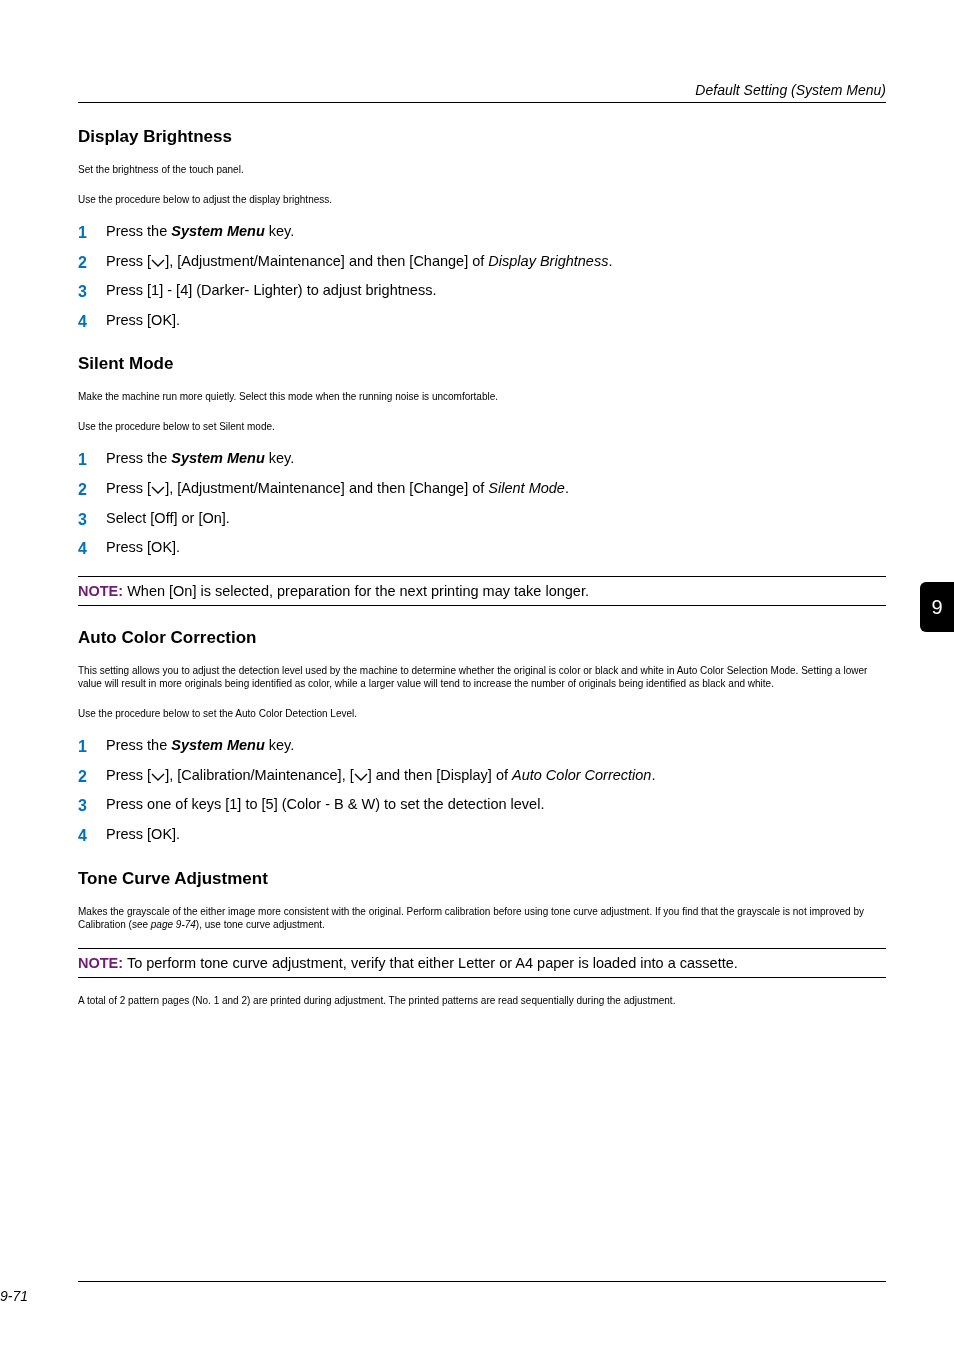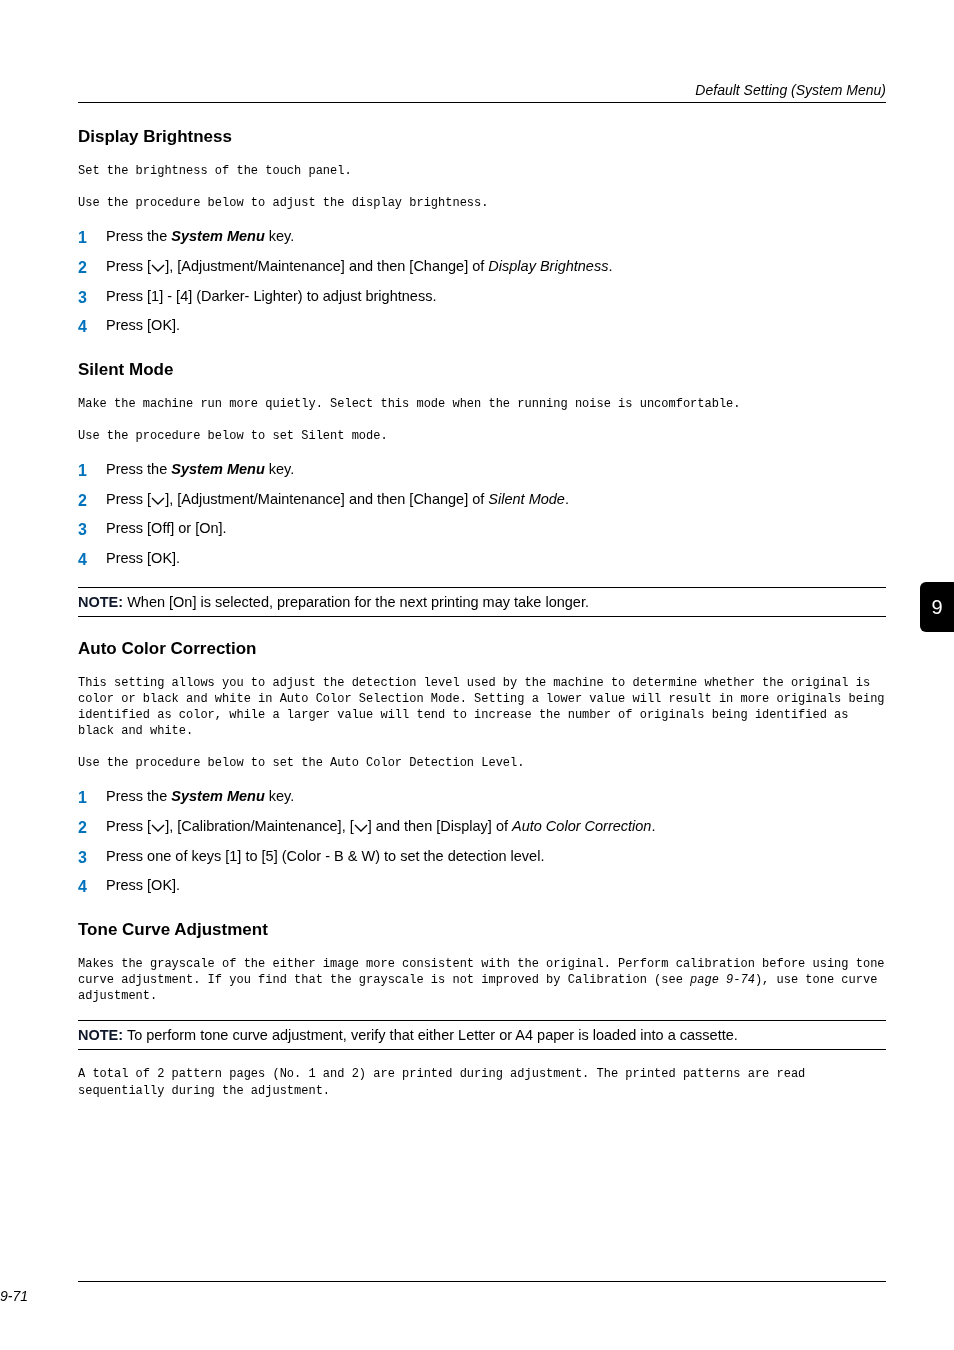--- a/index.html
+++ b/index.html
@@ -28,24 +28,23 @@
     font-style: italic;
     font-size: 14px;
     padding-bottom: 4px;
   }
   h2 {
     font-size: 17px;
     font-weight: bold;
     margin: 22px 0 10px 0;
   }
   p {
-    font-size: 12px;
+    font-size: 10px;
     line-height: 1.35;
     margin: 16px 0;
-    font-family: Liberation Mono, monospace;
   }
   .ol {
     margin: 8px 0 16px 0;
   }
   .li {
     display: flex;
     font-size: 14.5px;
     line-height: 1.35;
     margin: 8px 0;
   }
@@ -67,21 +66,21 @@
     font-style: italic;
   }
   .note-block {
     border-top: 1px solid #000;
     border-bottom: 1px solid #000;
     padding: 6px 0;
     margin: 14px 0;
     font-size: 14.5px;
   }
   .note-label {
-    color: #0f172a;
+    color: #701a75;
     font-weight: bold;
   }
   .side-tab {
     position: absolute;
     right: 0;
     top: 582px;
     background: #000;
     color: #fff;
     width: 34px;
     height: 50px;
@@ -167,21 +166,21 @@
     <div class="li">
       <span class="num">2</span>
       <span class="li-body">
         <span>Press [</span><span class="chev"><svg width="14" height="10" viewBox="0 0 14 10">
               <polyline points="1,2 7,8 13,2" fill="none" stroke="#000" stroke-width="1.4"></polyline>
             </svg></span><span>], [Adjustment/Maintenance] and then [Change] of </span><span class="ital">Silent Mode</span><span>.</span>
       </span>
     </div>
     <div class="li">
       <span class="num">3</span>
-      <span class="li-body">Press [Off] or [On].</span>
+      <span class="li-body">Select [Off] or [On].</span>
     </div>
     <div class="li">
       <span class="num">4</span>
       <span class="li-body">Press [OK].</span>
     </div>
   </div>
 
   <div class="note-block">
     <span class="note-label">NOTE:</span><span> When [On] is selected, preparation for the next printing may take longer.</span>
   </div>

